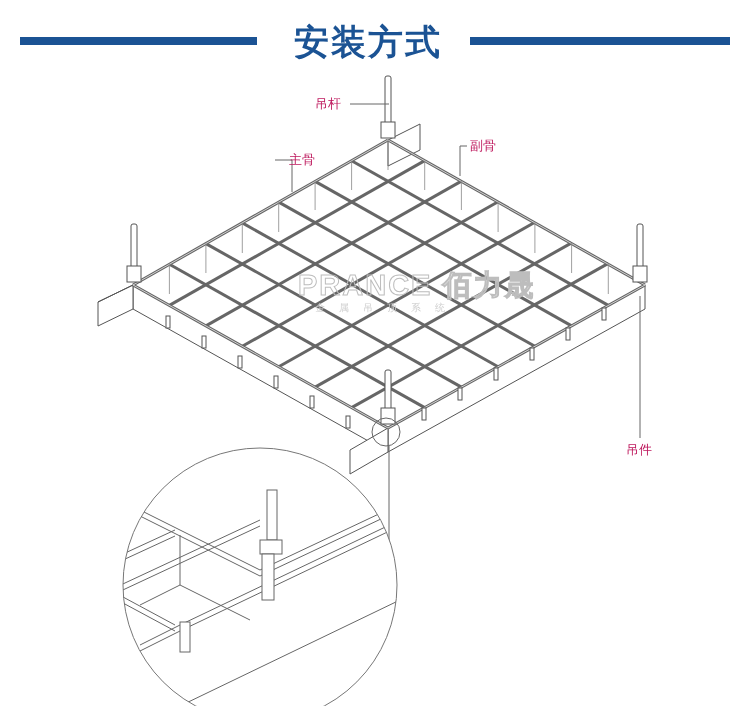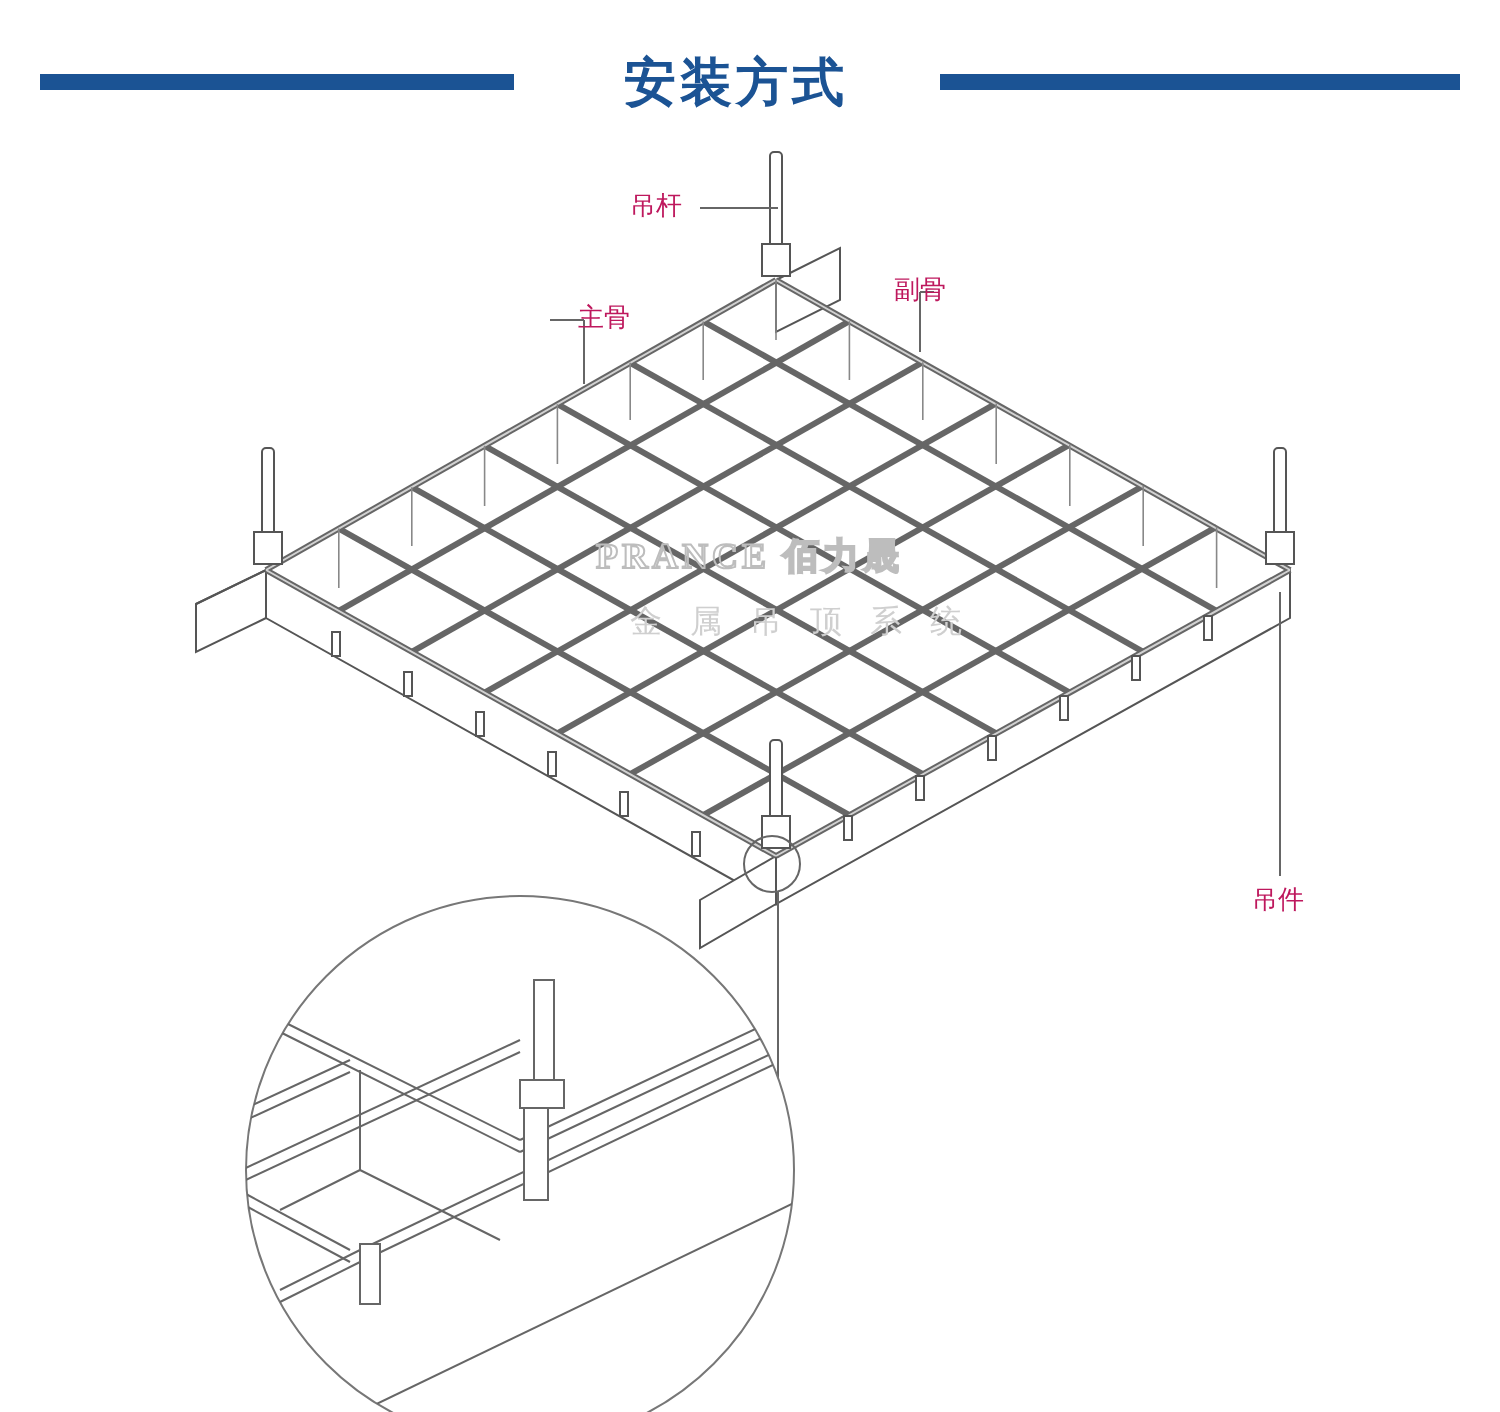--- a/index.html
+++ b/index.html
@@ -1,26 +1,26 @@
 <!DOCTYPE html>
 <html><head>
 <meta charset="utf-8">
 <style>
   html, body { margin:0; padding:0; background:#ffffff; }
   body { width:750px; height:706px; position:relative; overflow:hidden; font-family:"DejaVu Sans", sans-serif; }
   .header { position:absolute; left:0; top:0; width:750px; height:80px; }
   .bar { position:absolute; top:37px; height:8px; background:#1b5394; }
   .bar.left { left:20px; width:237px; }
   .bar.right { left:470px; width:260px; }
-  .title { position:absolute; left:268px; top:20px; width:200px; text-align:center; font-size:26px; font-weight:bold; color:#1b5394; letter-spacing:2px; line-height:44px; }
+  .title { position:absolute; left:268px; top:20px; width:200px; text-align:center; font-size:35px; font-weight:bold; color:#1b5394; letter-spacing:2px; line-height:44px; }
   svg.diagram { position:absolute; left:0; top:0; }
   .label { position:absolute; font-size:13px; color:#be185d; line-height:16px; white-space:nowrap; }
   .wm { position:absolute; color:rgba(255,255,255,0.0); font-weight:bold; -webkit-text-stroke:1px #bdbdbd; white-space:nowrap; }
-  .wm-brand { left:298px; top:266px; font-size:18px; letter-spacing:2px; font-family:Liberation Serif, serif; }
-  .wm-sub { left:315px; top:301px; font-size:16px; letter-spacing:14px; color:#cfcfcf; -webkit-text-stroke:0; font-weight:normal; }
+  .wm-brand { left:298px; top:266px; font-size:29px; letter-spacing:2px; font-family:Liberation Sans, sans-serif; }
+  .wm-sub { left:315px; top:301px; font-size:10px; letter-spacing:14px; color:#cfcfcf; -webkit-text-stroke:0; font-weight:normal; }
 </style>
 </head>
 <body>
 
 <div class="header">
   <div class="bar left"></div>
   <div class="title">安装方式</div>
   <div class="bar right"></div>
 </div>
 
@@ -149,17 +149,17 @@
     <line x1="180" y1="706" x2="400" y2="600"></line>
     <rect x="267" y="490" width="10" height="50" fill="#fff"></rect>
     <rect x="260" y="540" width="22" height="14" fill="#fff"></rect>
     <rect x="262" y="554" width="12" height="46" fill="#fff"></rect>
     <rect x="180" y="622" width="10" height="30" fill="#fff"></rect>
   </g>
 </svg>
 
 <div class="label" style="left:315px;top:96px;">吊杆</div>
 <div class="label" style="left:245px;top:152px;margin-left:44px;">主骨</div>
-<div class="label" style="left:447px;top:138px;">副骨</div>
+<div class="label" style="left:470px;top:138px;">副骨</div>
 <div class="label" style="left:626px;top:443px;font-family:Liberation Mono, monospace;">吊件</div>
 
 <div class="wm wm-brand">PRANCE 佰力晟</div>
 <div class="wm wm-sub">金属吊顶系统</div>
 
 </body></html>

